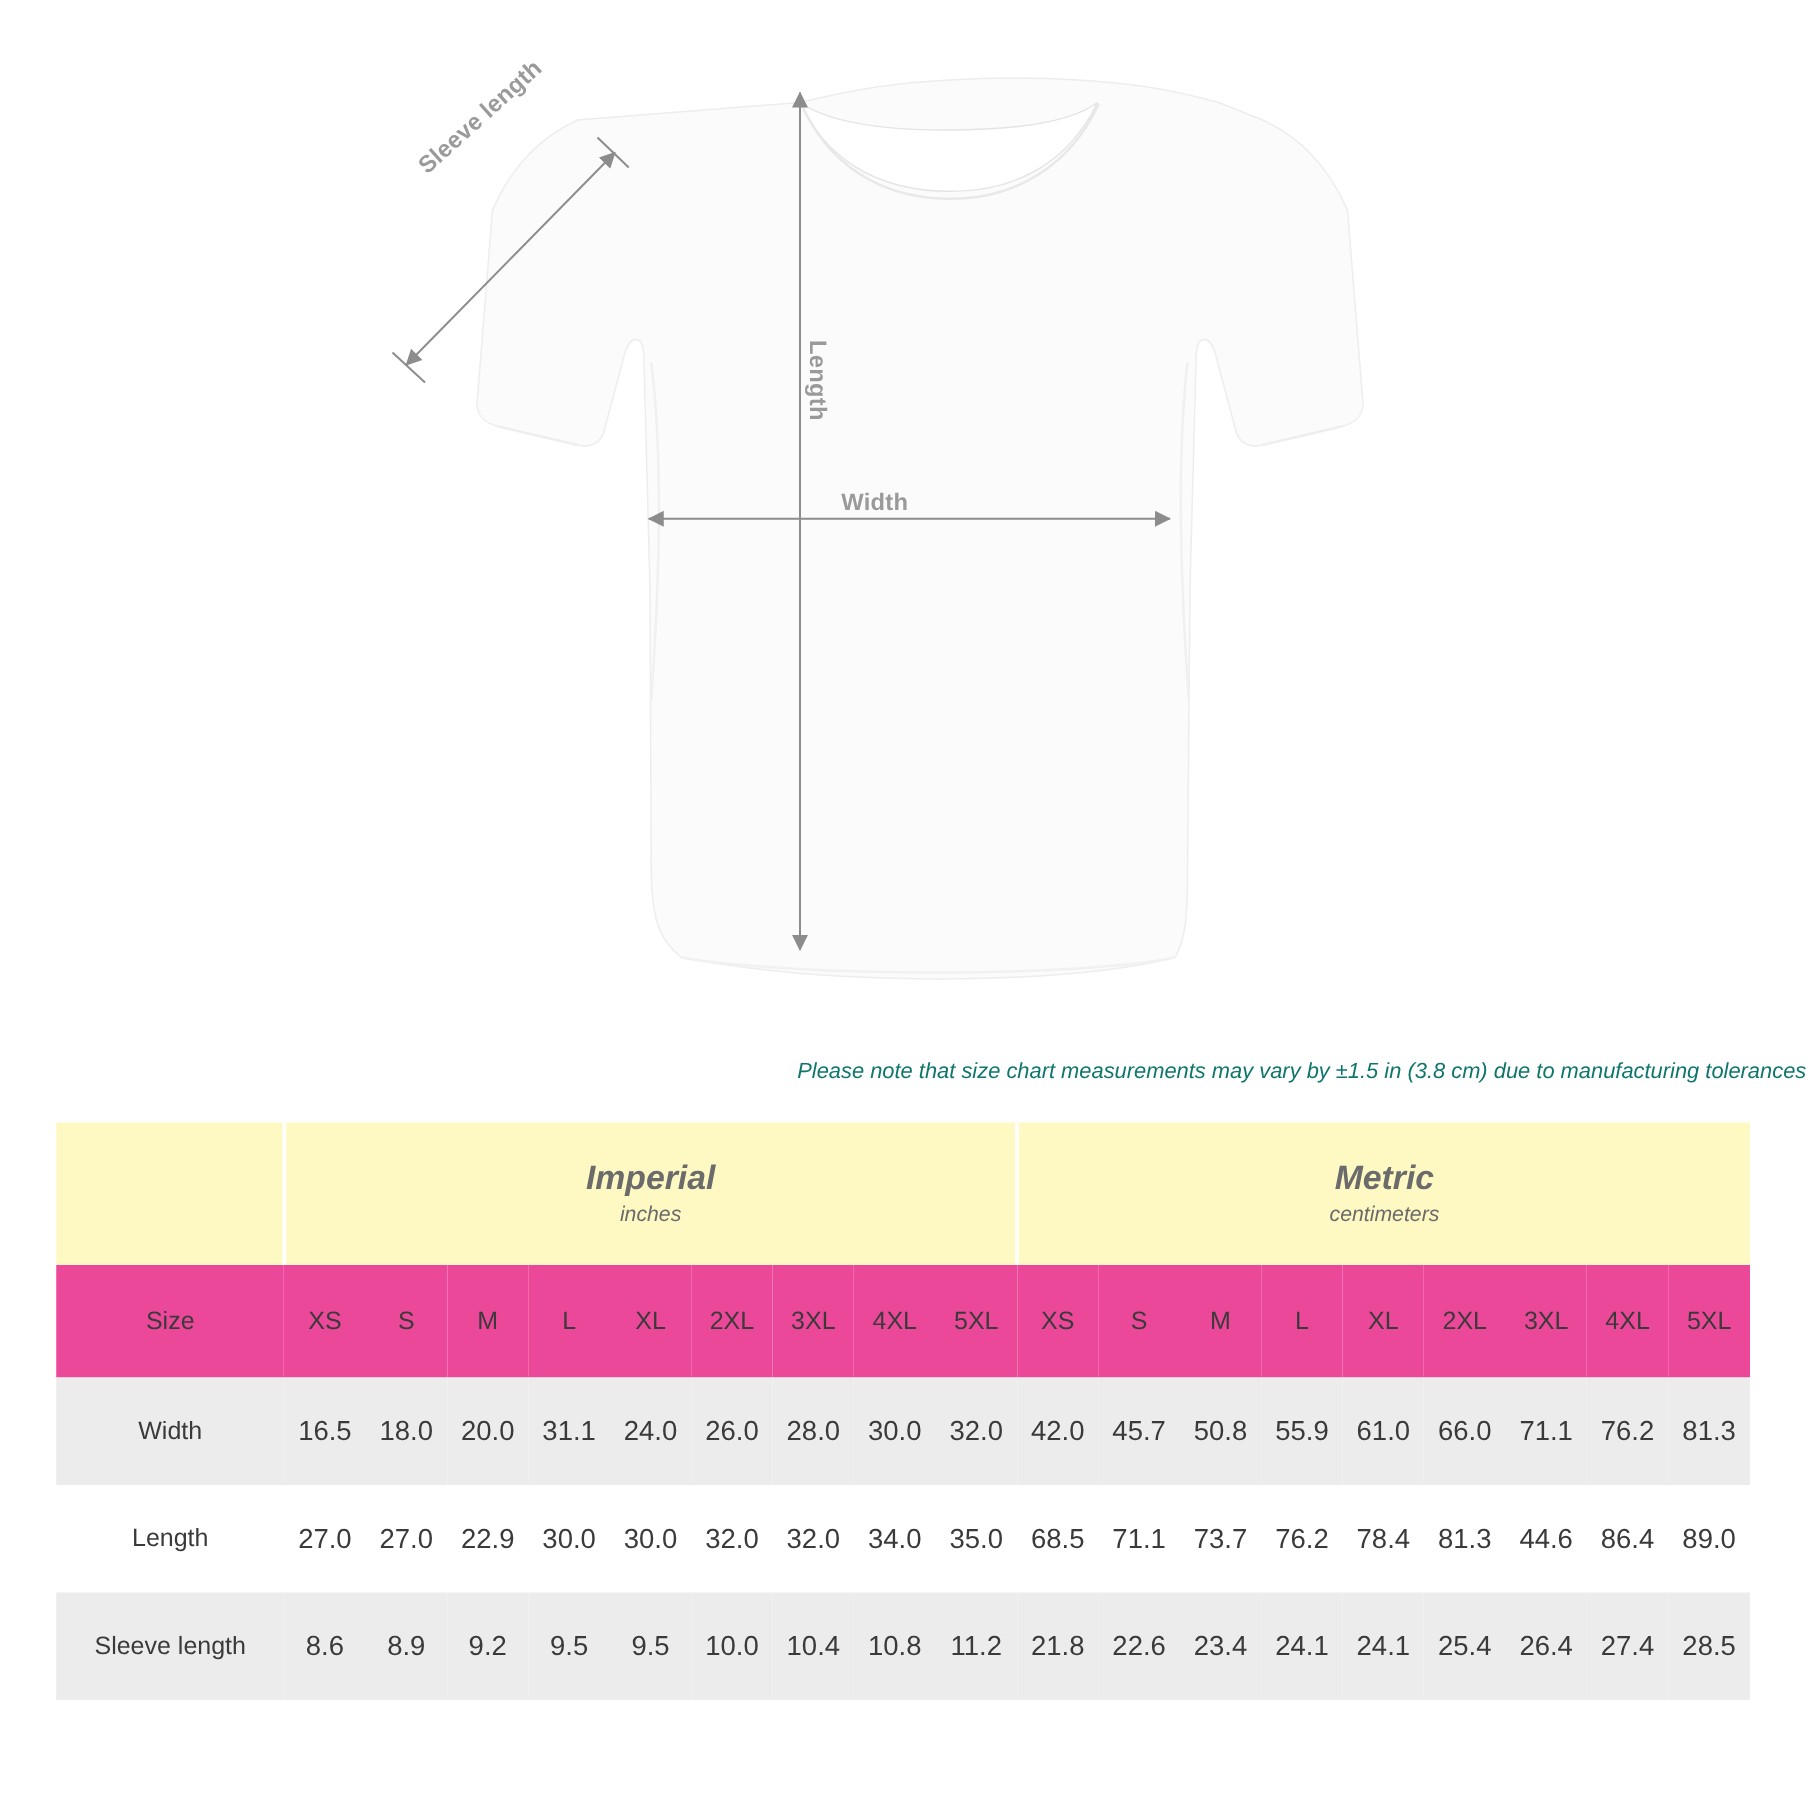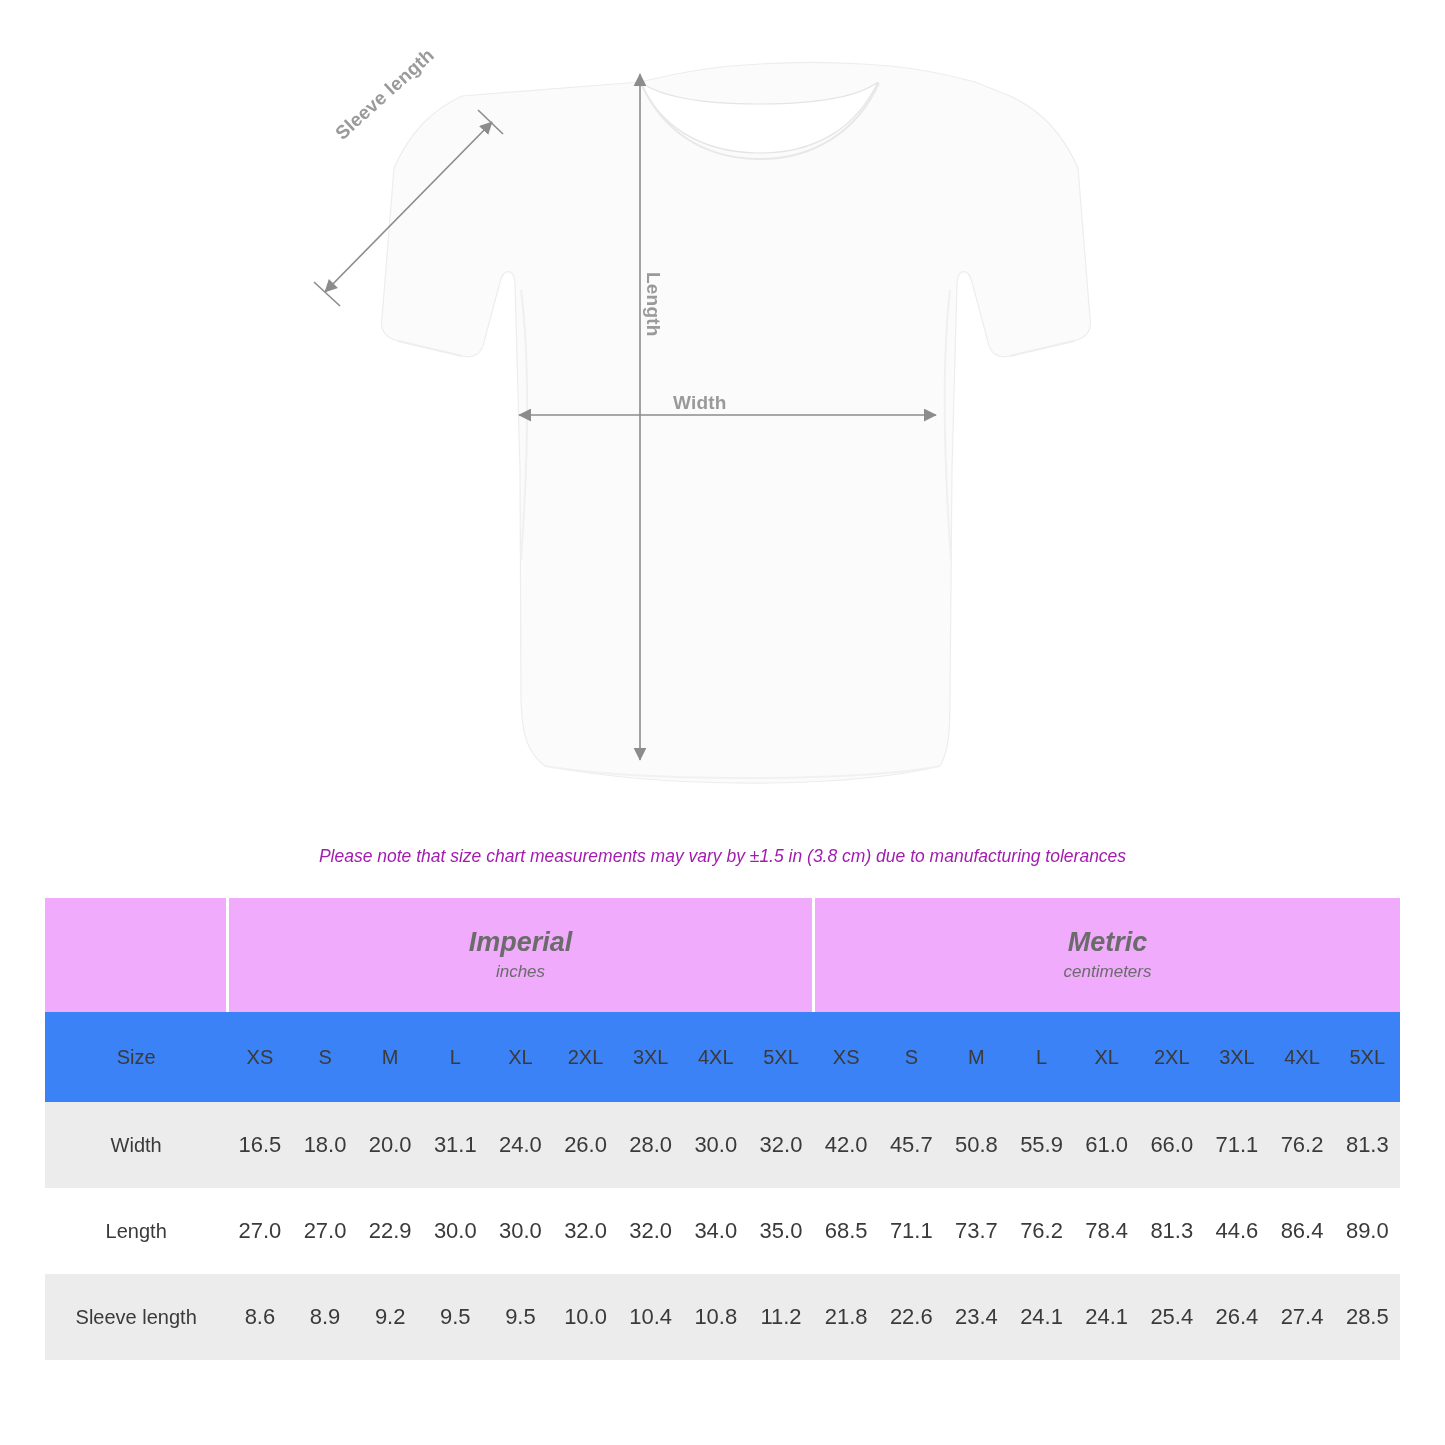--- a/index.html
+++ b/index.html
@@ -59,65 +59,65 @@
   
   .chart-title {
     text-align: center;
     font-size: 31px;
     font-weight: bold;
     color: #2b2b2b;
     margin: 18px 0 0 0;
     letter-spacing: 0.2px;
   }
   .chart-note {
-    text-align: center;
+    text-align: right;
     font-size: 17.5px;
     font-style: italic;
-    color: #a21caf;
+    color: #0f766e;
     margin: 16px 0 0 0;
   }
 
   
   .table-wrap {
     margin: 31px 45px 0 45px;
   }
   table.size-table {
     border-collapse: collapse;
     width: 1355px;
     table-layout: fixed;
   }
   table.size-table td,
   table.size-table th {
     text-align: center;
     vertical-align: middle;
     font-weight: normal;
   }
   .unitsys-row td {
     height: 112px;
-    background: #f0abfc;
+    background: #fef9c3;
     border-right: 3px solid #ffffff;
   }
   .unitsys-row td:last-child { border-right: none; }
   .unitsys-name {
     font-size: 27px;
     font-style: italic;
     font-weight: bold;
     color: #6b6b6b;
     line-height: 1.25;
   }
   .unitsys-unit {
     font-size: 17px;
     font-style: italic;
     color: #6b6b6b;
     line-height: 1.4;
   }
 
   .hdr-row td {
     height: 88px;
-    background: #3b82f6;
+    background: #ec4899;
     font-size: 20px;
     font-weight: bold;
     color: #3a3a3a;
   }
   .hdr-row td.rowhead {
     font-size: 20px;
   }
   .band-row td {
     height: 84px;
     font-size: 22px;

